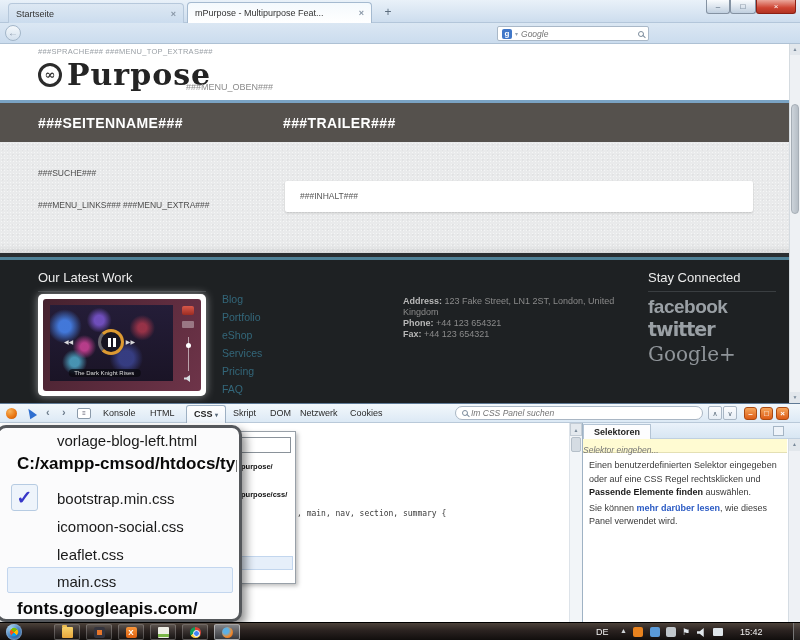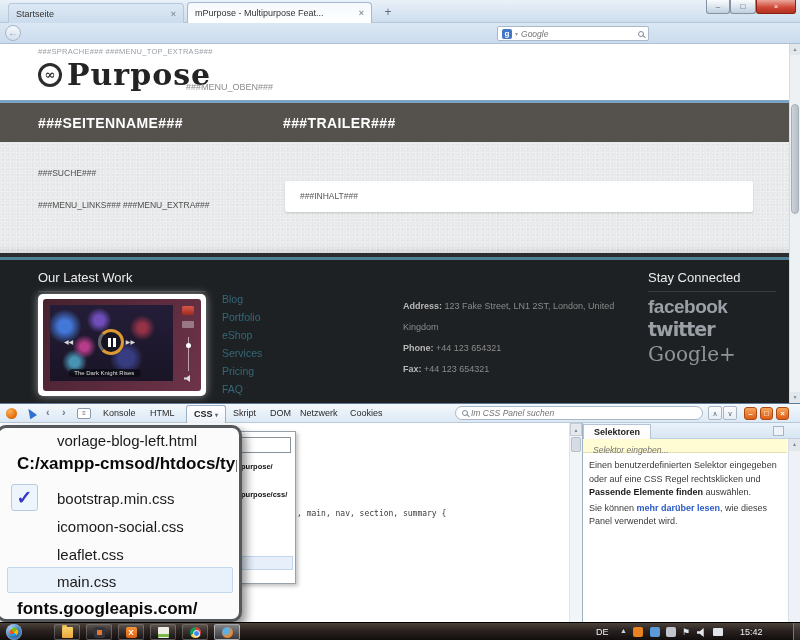--- a/index.html
+++ b/index.html
@@ -53,21 +53,21 @@
 #inhaltbox{position:absolute;left:285px;top:39px;width:468px;height:31px;background:#fff;border-radius:2px;box-shadow:0 1px 2px rgba(0,0,0,.18)}
 #inhaltbox span{position:absolute;left:15px;top:10px;font-size:8.5px;color:#555}
 #divdark{position:absolute;left:0;top:209px;width:790px;height:4px;background:#2a2e31}
 #divteal{position:absolute;left:0;top:213px;width:790px;height:3px;background:#4e8096}
 #footer{position:absolute;left:0;top:216px;width:790px;height:143px;background:#1e2123}
 .fcol{position:absolute;top:0;height:143px}
 .fcol h4{position:absolute;top:10px;left:0;right:0;font-size:13px;font-weight:400;color:#ececec;padding-bottom:6px;border-bottom:1px solid #3a3e41}
 #fc1{left:38px;width:168px}#fc2{left:222px;width:173px}#fc3{left:403px;width:228px}#fc4{left:648px;width:128px}
 #navlinks{position:absolute;left:0;top:30px;font-size:10.5px;line-height:18px;color:#33677a}
 #navlinks div{cursor:pointer}
-#contactrows{position:absolute;left:0;top:36px;font-size:9px;line-height:21px;color:#8a8a8a}
+#contactrows{position:absolute;left:0;top:36px;font-size:9px;line-height:11px;color:#8a8a8a}
 #contactrows b{color:#b8b8b8}
 #contactrows .maillink{color:#3e7187}
 .fb{position:absolute;left:0;top:36px;font-size:19px;font-weight:bold;color:#9aa0a5;letter-spacing:-.5px}
 .tw{position:absolute;left:0;top:58px;font-size:19px;font-weight:bold;color:#9aa0a5;letter-spacing:-1px;font-family:"DejaVu Sans",sans-serif}
 .gp{position:absolute;left:0;top:82px;font-size:20px;color:#8f9499;font-family:"DejaVu Serif",serif}
 
 
 #vid{position:absolute;left:0;top:34px;width:168px;height:102px;background:#fff;border-radius:5px;box-shadow:0 0 9px rgba(255,255,255,.5)}
 #vid .inner{position:absolute;left:5px;top:5px;right:5px;bottom:5px;border-radius:3px;overflow:hidden;background:linear-gradient(120deg,#46222f,#5c2b3d 55%,#6e3449)}
 #vid .scene{position:absolute;left:7px;top:6px;right:28px;bottom:10px;background:radial-gradient(circle at 12% 28%,rgba(70,130,235,.9) 0 5%,transparent 14%),radial-gradient(circle at 28% 55%,rgba(220,70,160,.8) 0 4%,transparent 12%),radial-gradient(circle at 20% 75%,rgba(90,200,235,.7) 0 4%,transparent 11%),radial-gradient(circle at 40% 20%,rgba(130,90,220,.8) 0 5%,transparent 13%),radial-gradient(circle at 75% 30%,rgba(200,60,80,.7) 0 4%,transparent 12%),radial-gradient(circle at 62% 70%,rgba(60,70,150,.8) 0 8%,transparent 18%),linear-gradient(#241d38,#1a1426)}
@@ -115,21 +115,21 @@
 #cssscroll{position:absolute;left:569px;top:0;width:13px;height:200px;background:#f2f5f8;border-left:1px solid #dde3e9}
 #cssscroll .arr{position:absolute;left:0;top:0;width:12px;height:13px;background:#e4e9ee;border:1px solid #c3ccd5;color:#7a8a9a;font-size:5px;text-align:center;line-height:12px}
 #cssscroll .thumb{position:absolute;left:1px;top:14px;width:10px;height:15px;background:#d5dce3;border:1px solid #b5bfc9;border-radius:2px}
 
 
 #selpanel{position:absolute;left:582px;top:0;width:218px;height:200px;background:#fff;border-left:1px solid #9fb2c4}
 #sptabs{position:absolute;left:0;top:0;width:100%;height:16px;background:linear-gradient(#eaf2fa,#d8e6f3);border-bottom:1px solid #c0d0e0}
 #sptab{position:absolute;left:0;top:1px;height:15px;padding:0 10px;background:#fdfdfe;border:1px solid #b4c4d4;border-bottom:none;font-size:9px;font-weight:bold;color:#222;line-height:14px}
 #spmore{position:absolute;right:16px;top:3px;width:11px;height:10px;border:1px solid #a5b5c5;background:#eef3f9}
 #spinput{position:absolute;left:0;top:16px;width:204px;height:14px;background:#fffbd2;border-bottom:1px solid #e4e0b4}
-#spinput input{width:100%;height:100%;border:none;outline:none;background:transparent;font-size:8.5px;font-style:italic;color:#8a8a66;padding-left:10px;font-family:"Liberation Sans",sans-serif}
+#spinput input{width:100%;height:100%;border:none;outline:none;background:transparent;font-size:8.5px;font-style:italic;color:#8a8a66;font-family:"Liberation Sans",sans-serif}
 #sphelp{position:absolute;left:6px;top:36px;width:192px;font-size:9px;color:#3a3a3a;line-height:1.5}
 #sphelp .p2{margin-top:2px}
 #sphelp b{color:#1a1a1a}
 #sphelp .lnk{color:#2b5bc4;font-weight:bold}
 #spscroll{position:absolute;right:0;top:16px;width:12px;height:184px;background:#eef1f5;border-left:1px solid #d5dce3}
 #spscroll .arr{position:absolute;left:0;top:0;width:11px;height:12px;background:#e2e7ec;color:#7a8a9a;font-size:5px;text-align:center;line-height:11px}
 
 
 #popup{position:absolute;left:-4px;top:2px;width:246px;height:197px;background:#fbfbfc;border:3px solid #54575b;border-radius:10px;box-shadow:4px 5px 10px rgba(0,0,0,.45);overflow:hidden}
 #popup .item{position:absolute;left:58px;font-size:15px;color:#1a1a1a;white-space:nowrap}

